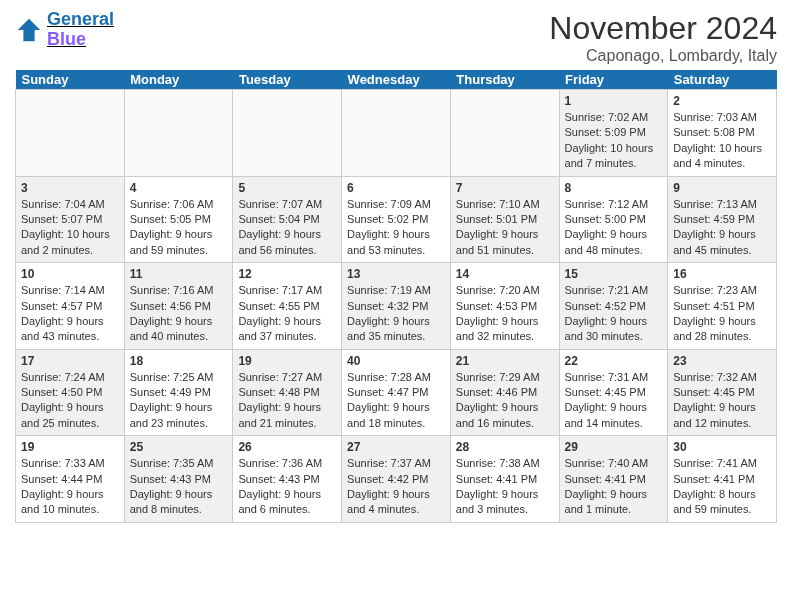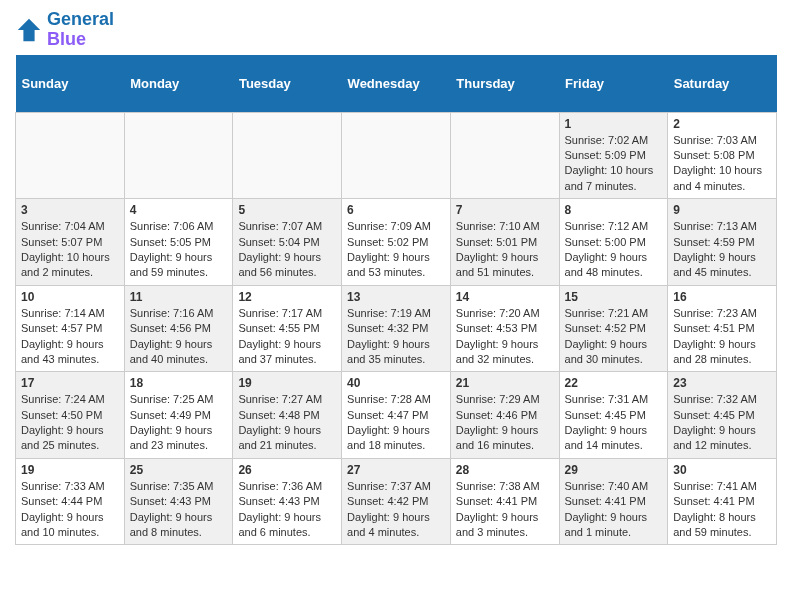--- a/index.html
+++ b/index.html
@@ -17,20 +17,21 @@
     .header-top {
       display: flex;
       justify-content: space-between;
       align-items: flex-start;
       margin-bottom: 5px;
     }
     .logo {
       display: flex;
       align-items: center;
       gap: 4px;
+      text-decoration: underline;
     }
     .logo-text {
       font-size: 18px;
       font-weight: bold;
       color: #333;
       line-height: 1.1;
     }
     .logo-text span {
       color: #1a6faf;
     }
@@ -52,21 +53,21 @@
     }
     table {
       width: 100%;
       border-collapse: collapse;
       table-layout: fixed;
     }
     .day-header {
       background-color: #1a6faf;
       color: #fff;
       text-align: left;
-      padding: 21px 6px;
+      padding: 2px 6px;
       font-size: 13px;
       font-weight: bold;
     }
     td {
       border: 1px solid #ccc;
       vertical-align: top;
       padding: 4px 5px;
       font-size: 10px;
       color: #333;
       height: 80px;
@@ -95,20 +96,24 @@
 <div class="container">
   <div class="header-top">
     <div class="logo">
       <svg class="logo-icon" viewBox="0 0 40 40">
         <polygon points="20,4 36,20 28,20 28,36 12,36 12,20 4,20" fill="#1a6faf"></polygon>
       </svg>
       <div class="logo-text">
         <div><span>General</span></div>
         <div><span style="color:#8b5cf6;">Blue</span></div>
       </div>
+    </div>
+    <div class="title-block">
+      <div class="month-title">November 2024</div>
+      <div class="location-title">Caponago, Lombardy, Italy</div>
     </div>
   </div>
 
   <table>
     <thead>
       <tr>
         <th class="day-header">Sunday</th>
         <th class="day-header">Monday</th>
         <th class="day-header">Tuesday</th>
         <th class="day-header">Wednesday</th>

